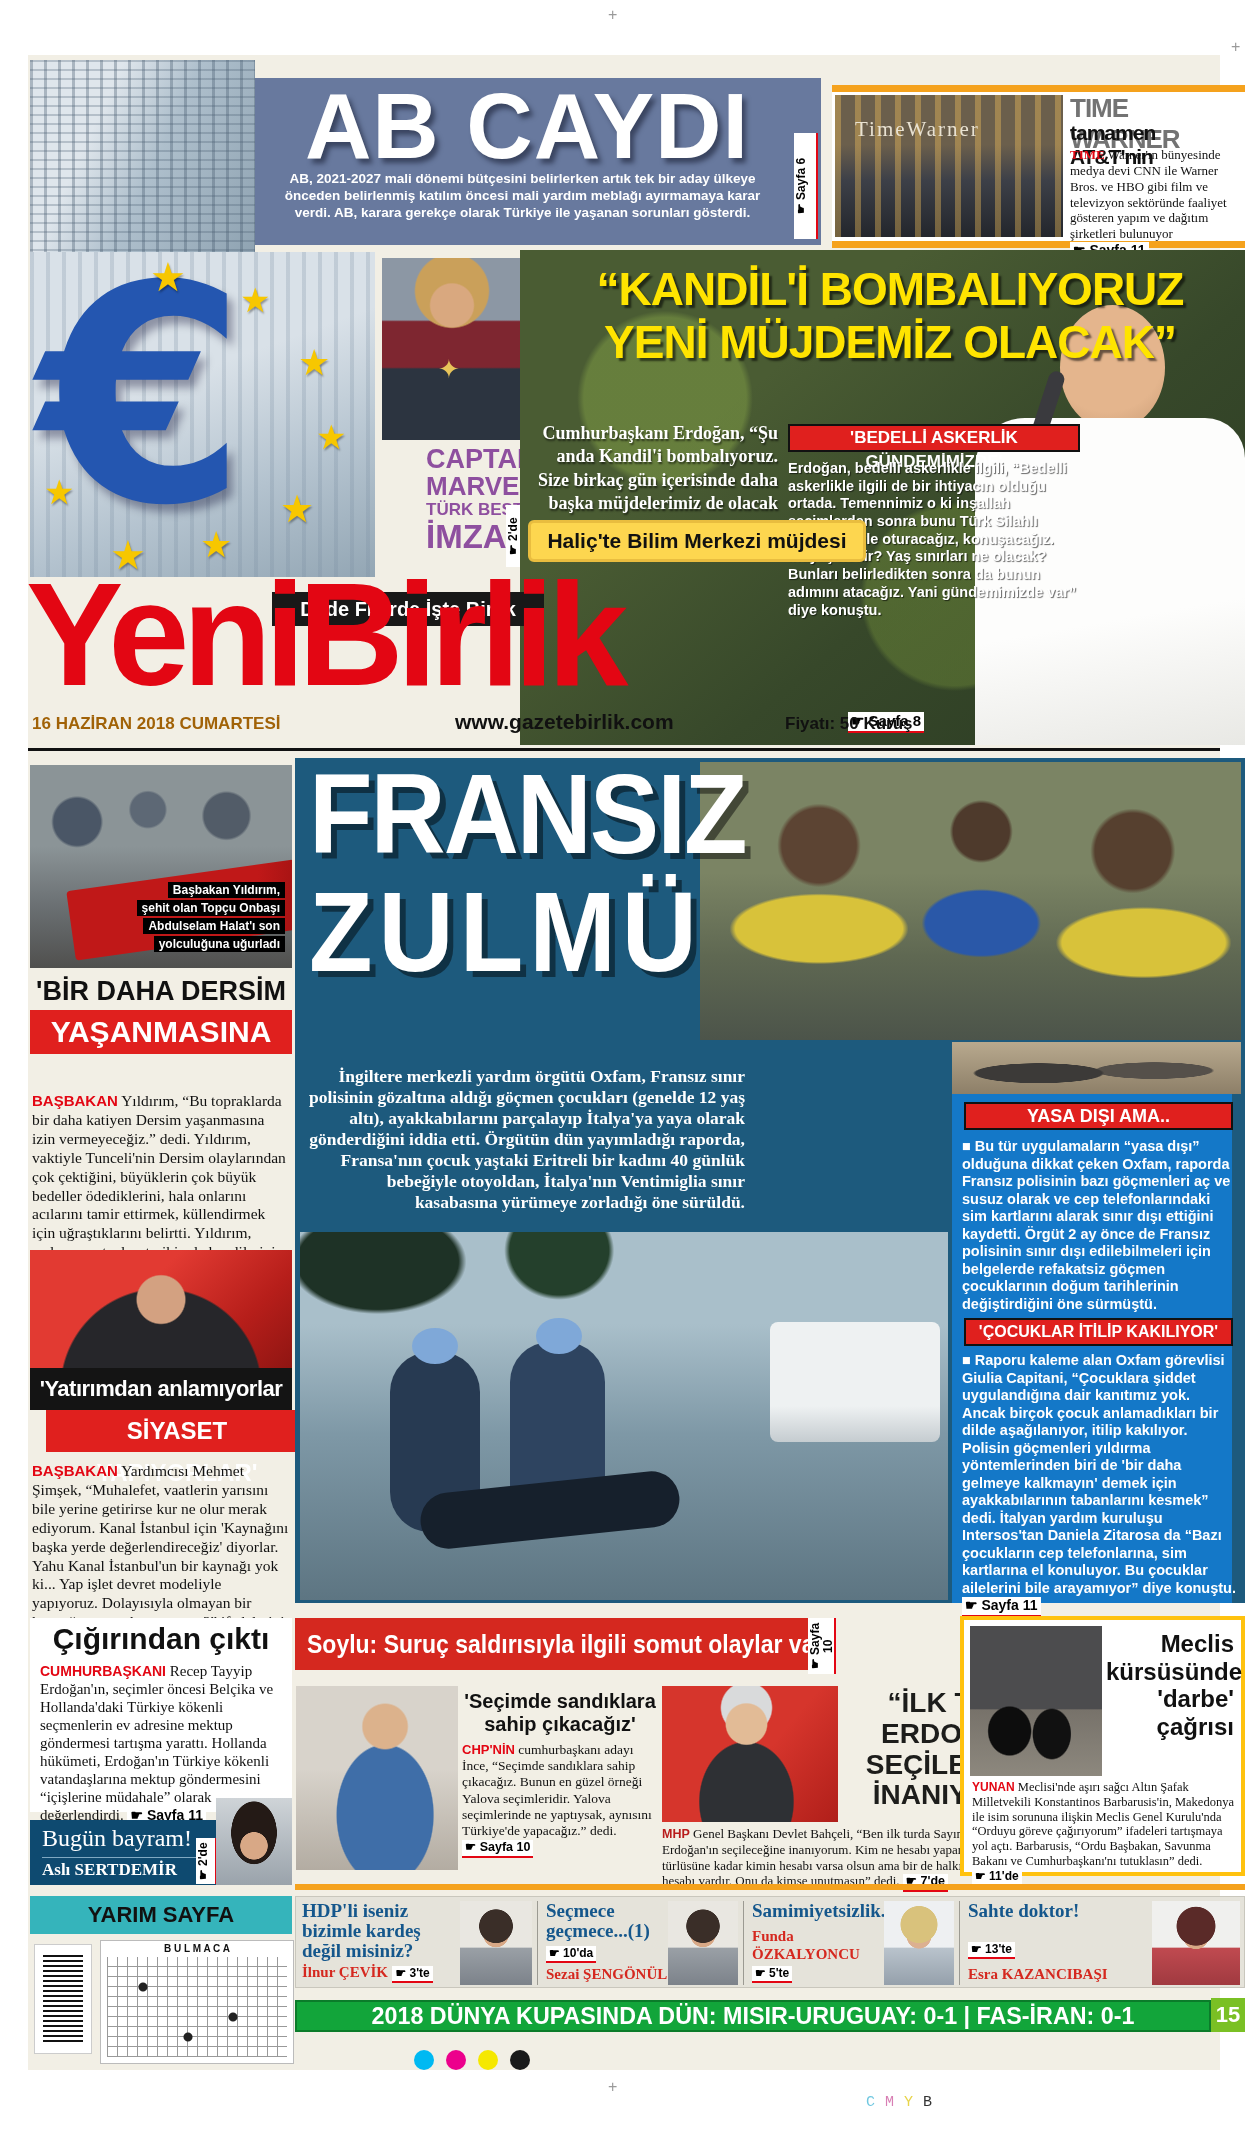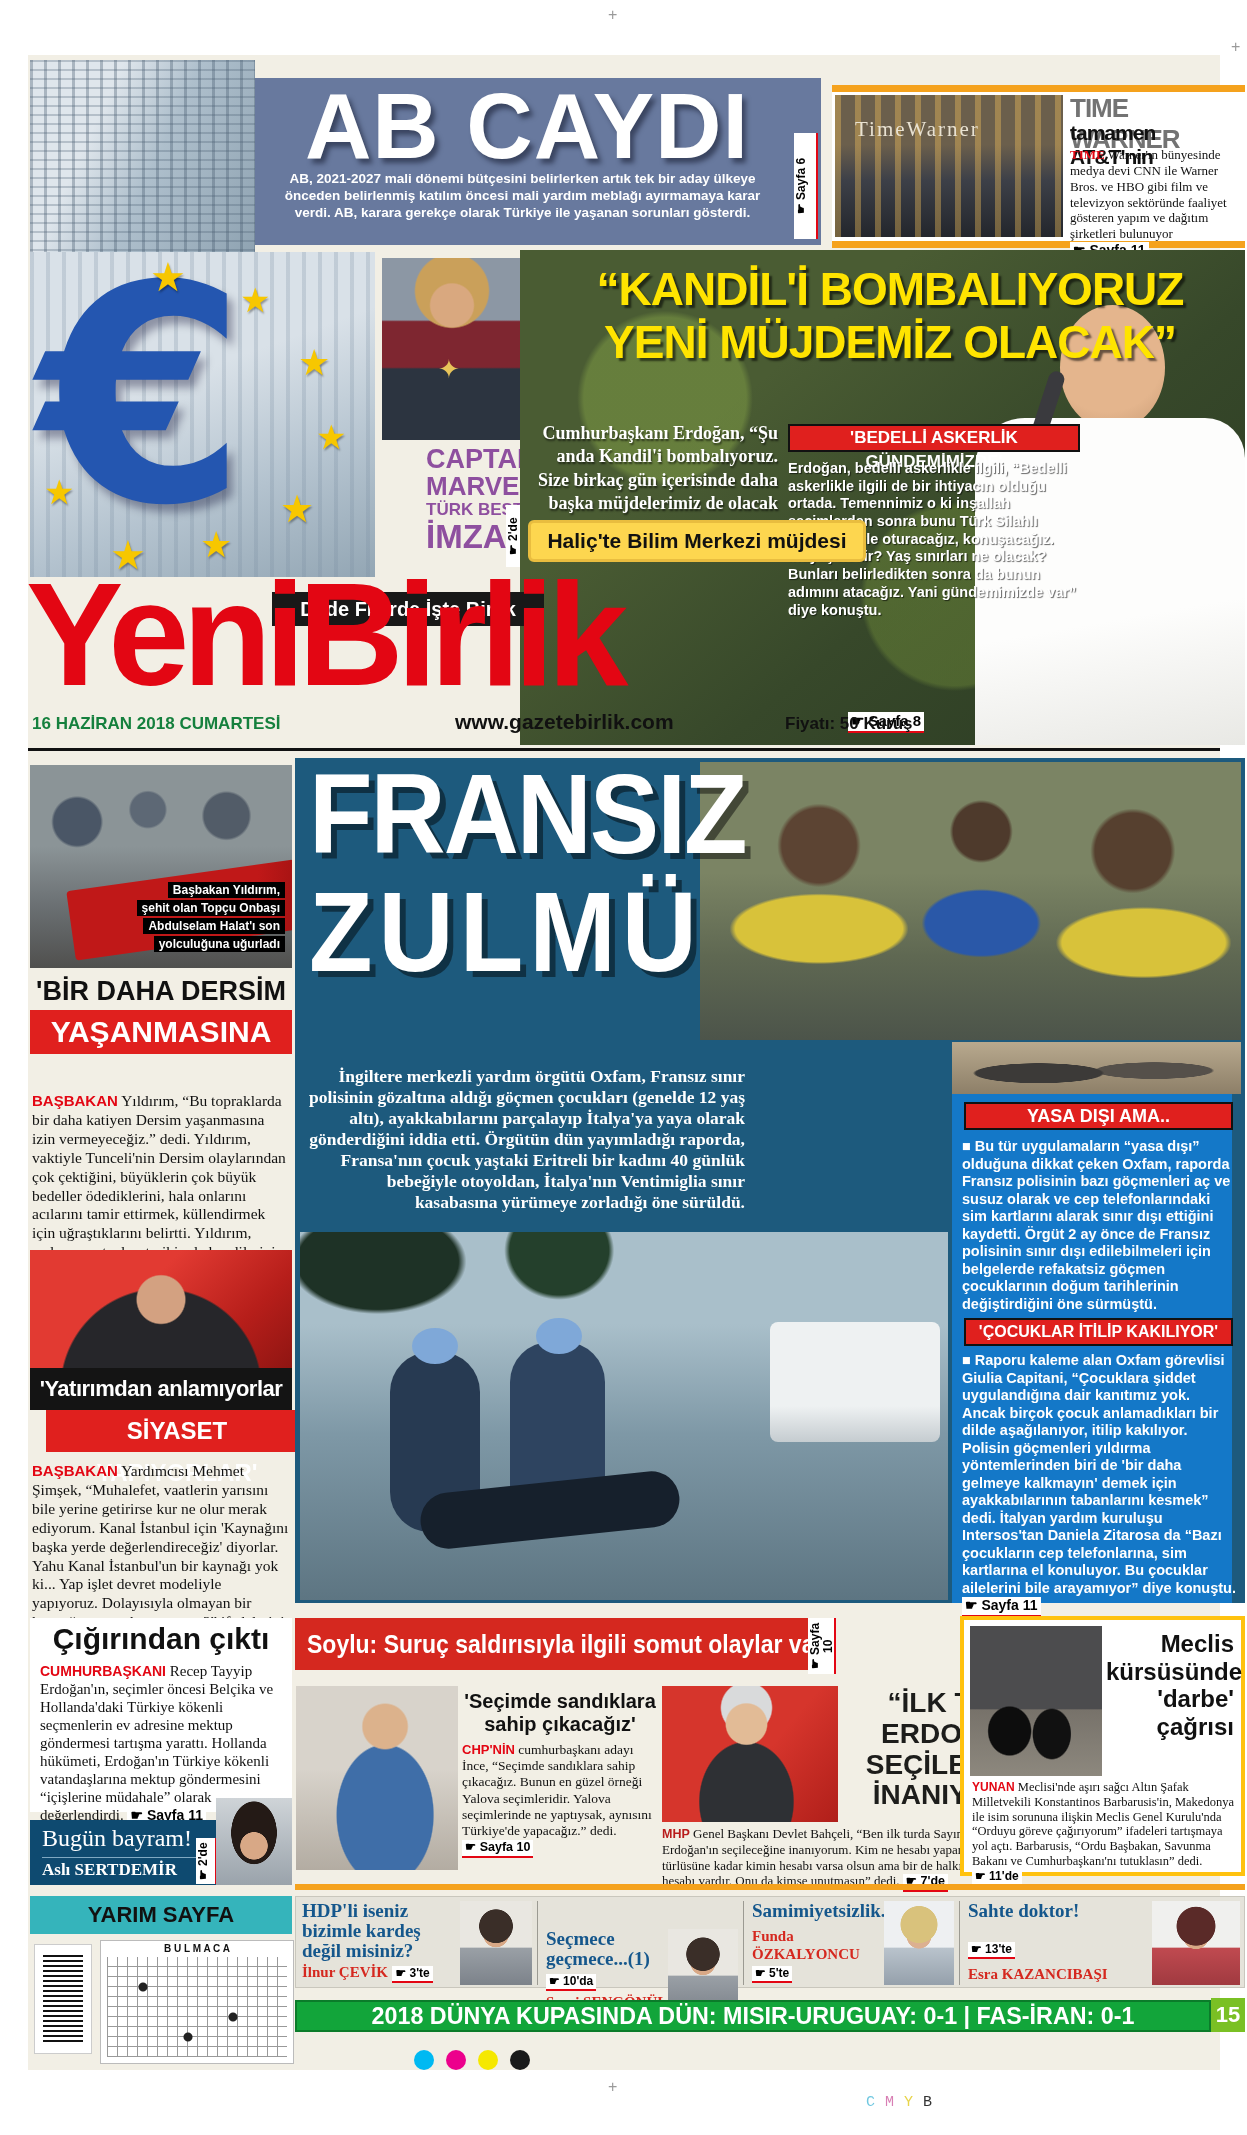--- a/index.html
+++ b/index.html
@@ -131,21 +131,21 @@
   <div style="position:absolute;left:788px;top:460px;width:292px;color:#fff;font-weight:700;font-size:14.5px;
        line-height:1.22;text-shadow:1px 1px 1px rgba(0,0,0,.6);">Erdoğan, bedelli askerlikle ilgili, “Bedelli askerlikle ilgili de bir ihtiyacın olduğu ortada. Temennimiz o ki inşallah seçimlerden sonra bunu Türk Silahlı Kuvvetleri ile oturacağız, konuşacağız. İhtiyaç nedir? Yaş sınırları ne olacak? Bunları belirledikten sonra da bunun adımını atacağız. Yani gündemimizde var” diye konuştu.</div>
   <div class="pref" style="position:absolute;left:848px;top:712px;font-size:15px;">☛ Sayfa 8</div>
   <div class="hd" style="position:absolute;left:528px;top:520px;width:332px;height:36px;background:#fdd64f;
        border:3px solid #e9bd3f;border-radius:6px;color:#111;font-size:21px;text-align:center;line-height:36px;">Haliç'te Bilim Merkezi müjdesi</div>
 
   <div style="position:absolute;left:272px;top:592px;width:272px;height:34px;background:#181818;color:#fff;
        font-weight:700;font-size:20px;text-align:center;line-height:34px;">Dilde Fikirde İşte Birlik</div>
   <div class="hd" style="position:absolute;left:26px;top:562px;width:820px;color:#e30613;font-size:146px;
        letter-spacing:-7px;line-height:1;">YeniBirlik</div>
-  <div class="hd" style="position:absolute;left:32px;top:714px;font-size:17px;color:#15803d;">16 HAZİRAN 2018 CUMARTESİ</div>
+  <div class="hd" style="position:absolute;left:32px;top:714px;font-size:17px;color:#a16207;">16 HAZİRAN 2018 CUMARTESİ</div>
   <div class="hd" style="position:absolute;left:455px;top:710px;font-size:21px;color:#111;">www.gazetebirlik.com</div>
   <div class="hd" style="position:absolute;left:785px;top:714px;font-size:17px;color:#111;">Fiyatı: 50 Kuruş</div>
   <div class="abs" style="left:28px;top:748px;width:1192px;height:3px;background:#111;"></div>
 
   <div class="ph" style="left:30px;top:765px;width:262px;height:203px;
        background:
         radial-gradient(circle at 18% 28%, #4a5666 0 9%, rgba(0,0,0,0) 10%),
         radial-gradient(circle at 45% 22%, #5d6875 0 8%, rgba(0,0,0,0) 9%),
         radial-gradient(circle at 75% 25%, #525c68 0 9%, rgba(0,0,0,0) 10%),
         linear-gradient(180deg,#8b9497 0 40%,#6a6f72 70%,#50504e);">
@@ -332,21 +332,21 @@
 
     <div class="abs colcell" style="left:6px;top:4px;width:230px;height:84px;">
       <div class="title" style="width:152px;">HDP'li iseniz bizimle kardeş değil misiniz?</div>
       <div style="position:absolute;left:0;bottom:2px;">
         <span class="author">İlnur ÇEVİK</span>
         <span class="pref" style="font-size:12px;">☛ 3'te</span>
       </div>
       <div class="headshot" style="right:0;top:0;width:72px;height:84px;"></div>
     </div>
 
-    <div class="abs colcell" style="left:250px;top:4px;width:192px;height:84px;margin-top:28px;">
+    <div class="abs colcell" style="left:250px;top:4px;width:192px;height:84px;">
       <div class="title" style="width:118px;">Seçmece geçmece...(1)</div>
       <div style="position:absolute;left:0;top:42px;">
         <span class="pref" style="font-size:12px;">☛ 10'da</span>
       </div>
       <div style="position:absolute;left:0;bottom:2px;">
         <span class="author">Sezai ŞENGÖNÜL</span>
       </div>
       <div class="headshot" style="right:0;top:0;width:70px;height:84px;"></div>
     </div>
 

